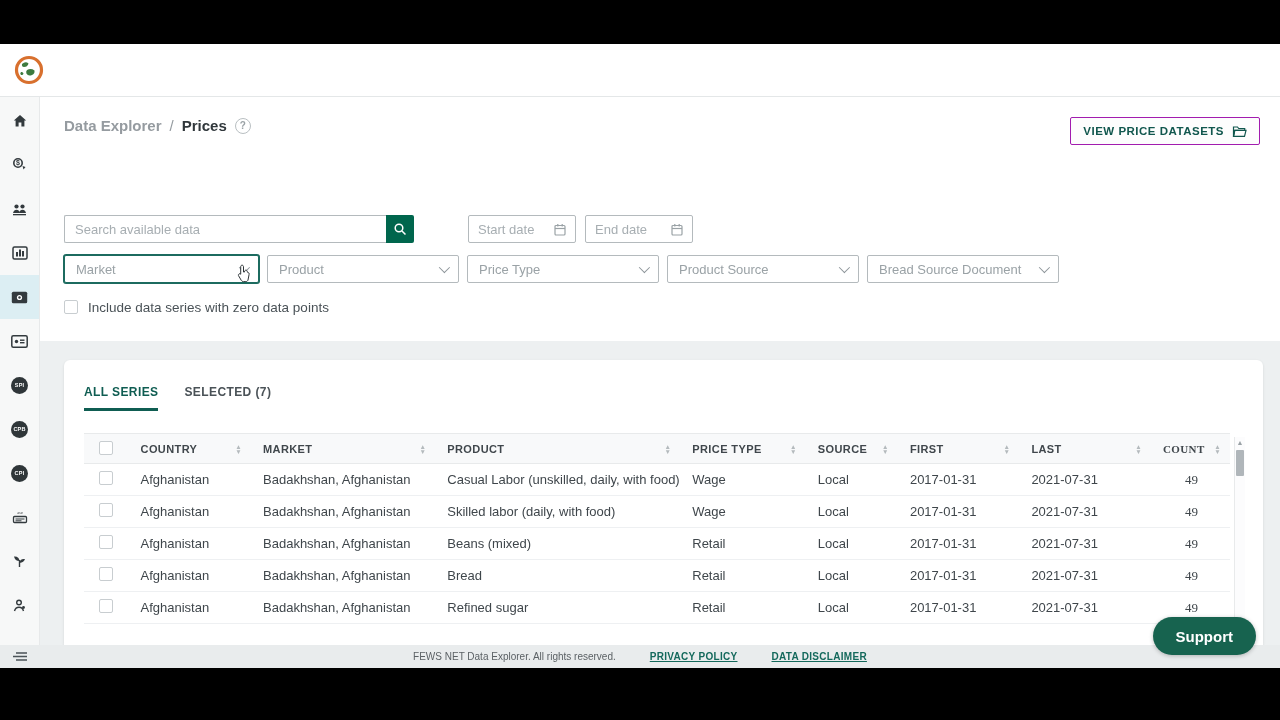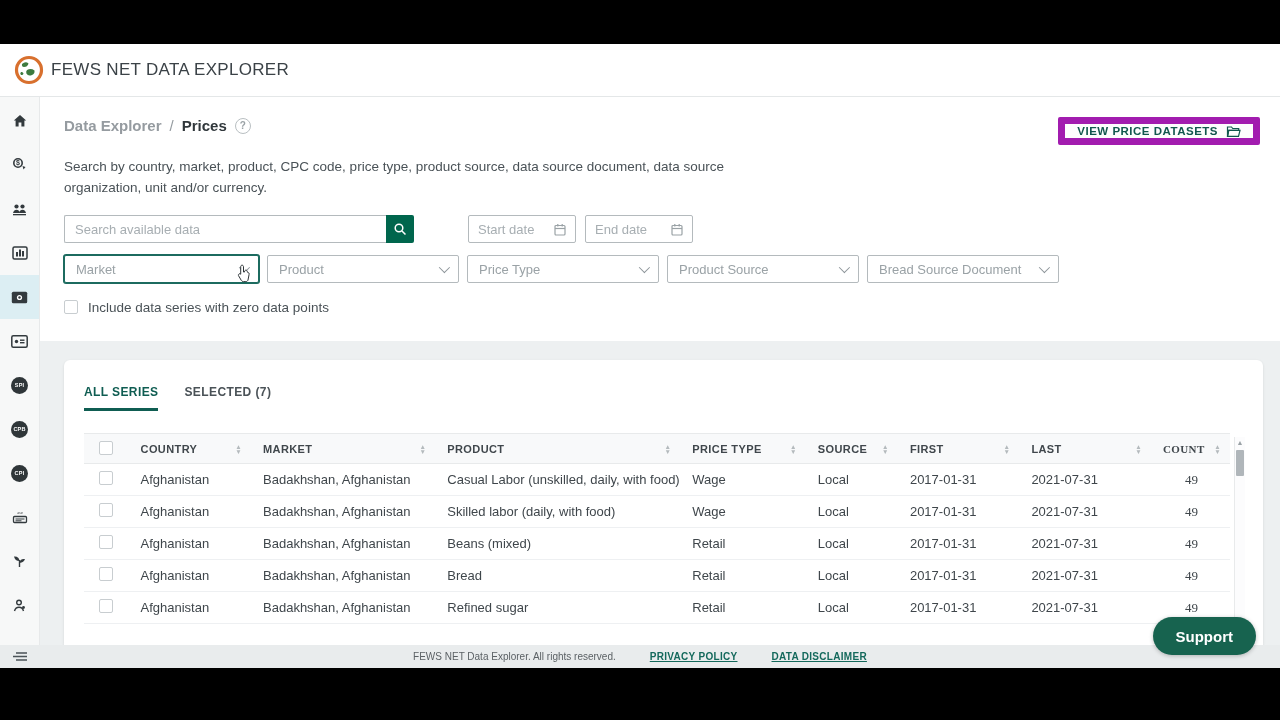--- a/index.html
+++ b/index.html
@@ -27,21 +27,21 @@
   
   .main { position:absolute; top:53px; left:40px; right:0; bottom:0; background:#fff; }
 
   .breadcrumb-row { position:absolute; top:20px; left:24px; right:20px; display:flex; align-items:flex-start; justify-content:space-between; }
   .breadcrumb { display:flex; align-items:center; gap:8px; font-size:15px; font-weight:bold; }
   .bc-parent { color:#959ba0; cursor:pointer; }
   .bc-sep { color:#959ba0; font-weight:normal; }
   .bc-current { color:#30373b; }
   .help-badge { width:16px; height:16px; border-radius:50%; border:1px solid #b9bfc2; color:#9aa2a6; font-size:10px; display:flex; align-items:center; justify-content:center; cursor:pointer; font-weight:bold; }
 
-  .view-btn { height:28px; border:7px solid #a21caf; background:#fdfdfd; border-radius:2px; display:flex; align-items:center; gap:8px; padding:0 12px; font-size:11.5px; font-weight:bold; letter-spacing:.5px; color:#11574e; cursor:pointer; }
+  .view-btn { height:28px; border:1px solid #a21caf; background:#fdfdfd; border-radius:2px; display:flex; align-items:center; gap:8px; padding:0 12px; font-size:11.5px; font-weight:bold; letter-spacing:.5px; color:#11574e; cursor:pointer; }
 
   .description { position:absolute; top:59px; left:24px; width:700px; font-size:13.5px; line-height:21px; color:#4a5257; }
 
   .search-row { position:absolute; top:118px; left:24px; display:flex; align-items:center; }
   .search-group { display:flex; }
   .search-input { width:322px; height:28px; border:1px solid #b4babd; border-right:none; border-radius:2px 0 0 2px; padding:0 10px; font-size:13px; color:#3b4247; outline:none; font-family:"Liberation Sans", sans-serif; }
   .search-input::placeholder { color:#a7aeb2; }
   .search-btn { width:28px; height:28px; background:#00664d; border:none; border-radius:0 2px 2px 0; display:flex; align-items:center; justify-content:center; cursor:pointer; }
   .date-input { width:108px; height:28px; border:1px solid #b4babd; border-radius:2px; display:flex; align-items:center; justify-content:space-between; padding:0 9px; font-size:13px; color:#a7aeb2; cursor:pointer; background:#fff; }
   .date-start { margin-left:54px; }
@@ -95,21 +95,20 @@
 <div class="app">
 
   <header class="app-header">
     <div class="brand">
       <svg width="30" height="30" viewBox="0 0 30 30">
         <circle cx="15" cy="15" r="12.5" fill="#fff" stroke="#d8702e" stroke-width="3.2"></circle>
         <path d="M8 9 q3.5 -3 6.5 -0.5 q-1 3.5 -4.5 3.5 q-2.5 0 -2 -3z" fill="#3d7a3f"></path>
         <path d="M13 15 q4 -2 7.5 0.5 q0.5 3 -2.5 4.5 q-4 1.5 -5.5 -1.5 q-1 -2 0.5 -3.5z" fill="#3d7a3f"></path>
         <path d="M7 17 q2 -0.5 2.5 1.5 q-0.5 2 -2.5 1.5 q-1.5 -1.5 0 -3z" fill="#3d7a3f"></path>
       </svg>
-      <span class="brand-title">FEWS NET DATA EXPLORER</span>
     </div>
   </header>
 
   <aside class="sidebar">
     <div class="side-item">
       <svg width="16" height="16" viewBox="0 0 16 16">
           <path d="M8 2 L14.2 7.4 H12.4 V13.6 H9.4 V9.6 H6.6 V13.6 H3.6 V7.4 H1.8 Z" fill="#333a3e"></path>
         </svg>
     </div>
     <div class="side-item">
@@ -195,21 +194,20 @@
       </div>
       <button class="view-btn">
         <span>VIEW PRICE DATASETS</span>
         <svg width="15" height="13" viewBox="0 0 15 13">
           <path d="M1.5 2 h4 l1.2 1.5 h6 v1.8 h-10 l-1.2 6 z" fill="none" stroke="#11574e" stroke-width="1.2"></path>
           <path d="M2.8 5.3 h11.2 l-1.5 6 h-11 z" fill="none" stroke="#11574e" stroke-width="1.2"></path>
         </svg>
       </button>
     </div>
 
-    <p class="description">Search by country, market, product, CPC code, price type, product source, data source document, data source organization, unit and/or currency.</p>
 
     <div class="search-row">
       <div class="search-group">
         <input class="search-input" type="text" placeholder="Search available data" style="">
         <button class="search-btn">
           <svg width="14" height="14" viewBox="0 0 14 14">
             <circle cx="6" cy="6" r="3.8" fill="none" stroke="#fff" stroke-width="1.5"></circle>
             <path d="M9 9 L12.5 12.5" stroke="#fff" stroke-width="1.5"></path>
           </svg>
         </button>

